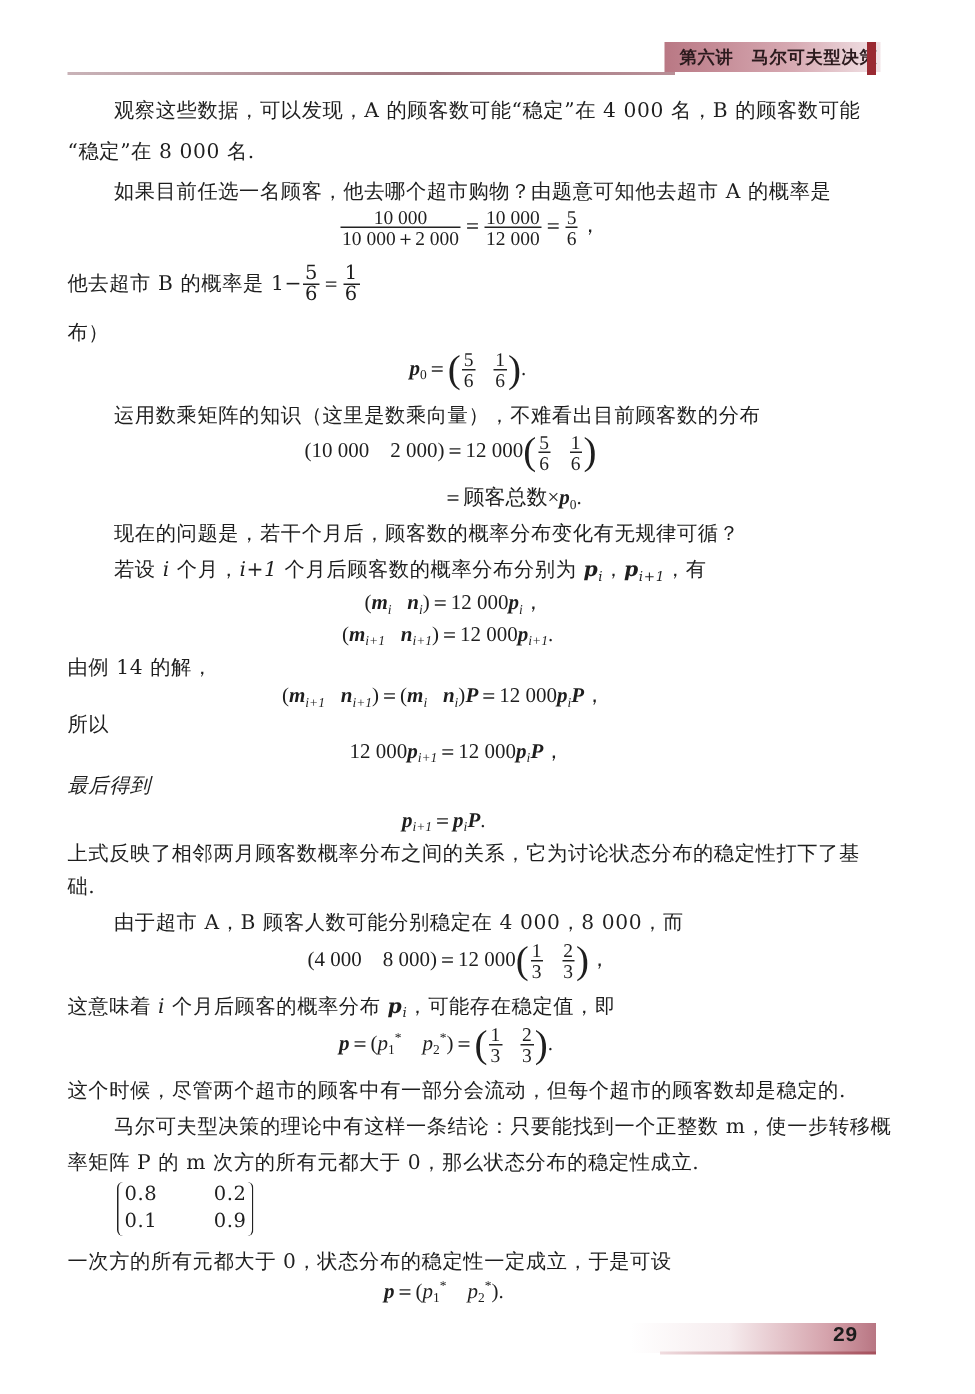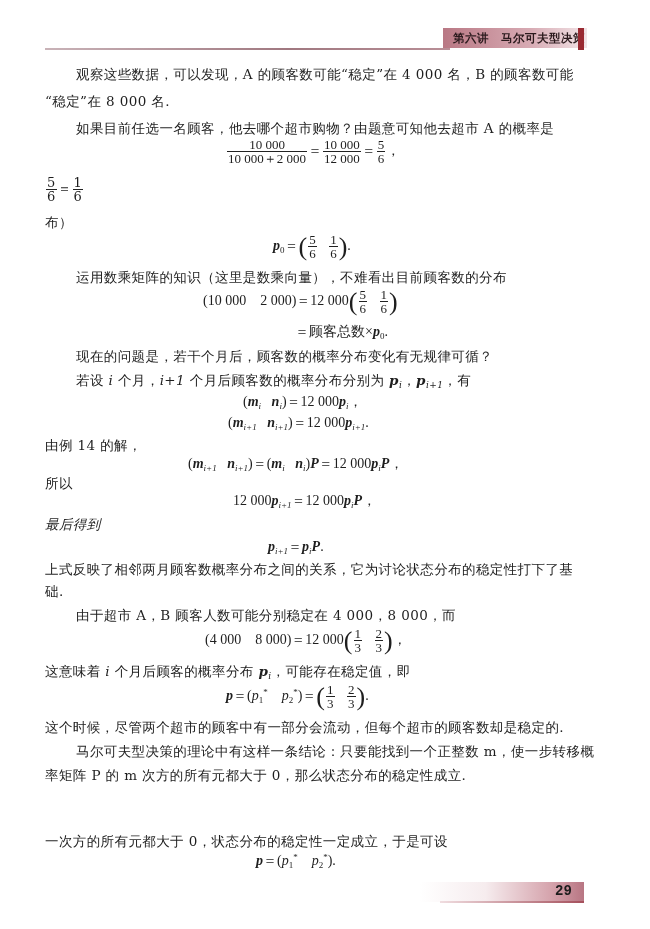--- a/index.html
+++ b/index.html
@@ -49,21 +49,21 @@
 
 <div class="abs txt" style="left:76px;top:65px;">观察这些数据，可以发现，A 的顾客数可能“稳定”在 4 000 名，B 的顾客数可能</div>
 <div class="abs txt" style="left:45px;top:92px;">“稳定”在 8 000 名.</div>
 <div class="abs txt" style="left:76px;top:119px;">如果目前任选一名顾客，他去哪个超市购物？由题意可知他去超市 A 的概率是</div>
 
 <div class="abs math" style="left:226px;top:138px;">
   <span class="frac"><span class="num">10 000</span><span>10 000＋2 000</span></span><span>＝</span><span class="frac"><span class="num">10 000</span><span>12 000</span></span><span>＝</span><span class="frac"><span class="num">5</span><span>6</span></span><span>，</span>
 </div>
 
 <div class="abs txt" style="left:45px;top:176px;">
-  <span class="frac"><span class="num">5</span><span>6</span></span><span>＝</span><span class="frac"><span class="num">1</span><span>6</span></span>
+  <span>他去超市 B 的概率是 1−</span><span class="frac"><span class="num">5</span><span>6</span></span><span>＝</span><span class="frac"><span class="num">1</span><span>6</span></span>
 </div>
 <div class="abs txt" style="left:45px;top:213px;">布）</div>
 
 <div class="abs math" style="left:273px;top:233px;">
   <span class="bi">p</span><span class="sub">0</span><span>＝</span><span class="big-paren">(</span><span class="frac"><span class="num">5</span><span>6</span></span>&nbsp;&nbsp;&nbsp;<span class="frac"><span class="num">1</span><span>6</span></span><span class="big-paren">)</span><span>.</span>
 </div>
 
 <div class="abs txt" style="left:76px;top:268px;">运用数乘矩阵的知识（这里是数乘向量），不难看出目前顾客数的分布</div>
 
 <div class="abs math" style="left:203px;top:288px;">
@@ -118,21 +118,24 @@
 
 <div class="abs math" style="left:226px;top:683px;">
   <span class="bi">p</span><span>＝</span>(<span class="it">p</span><span class="sub">1</span><span class="sup">*</span>&nbsp;&nbsp;&nbsp;&nbsp;<span class="it">p</span><span class="sub">2</span><span class="sup">*</span>)<span>＝</span><span class="big-paren">(</span><span class="frac"><span class="num">1</span><span>3</span></span>&nbsp;&nbsp;&nbsp;<span class="frac"><span class="num">2</span><span>3</span></span><span class="big-paren">)</span><span>.</span>
 </div>
 
 <div class="abs txt" style="left:45px;top:718px;">这个时候，尽管两个超市的顾客中有一部分会流动，但每个超市的顾客数却是稳定的.</div>
 <div class="abs txt" style="left:76px;top:742px;">马尔可夫型决策的理论中有这样一条结论：只要能找到一个正整数 m，使一步转移概</div>
 <div class="abs txt" style="left:45px;top:766px;">率矩阵 P 的 m 次方的所有元都大于 0，那么状态分布的稳定性成立.</div>
 
 <div class="abs txt" style="left:76px;top:782px;line-height:46px;">
-  
+  <span class="matrix">
+    <span class="row" style="display:block;"><span>0.8</span>&nbsp;&nbsp;&nbsp;<span>0.2</span></span>
+    <span class="row" style="display:block;"><span>0.1</span>&nbsp;&nbsp;&nbsp;<span>0.9</span></span>
+  </span>
 </div>
 
 <div class="abs txt" style="left:45px;top:832px;">一次方的所有元都大于 0，状态分布的稳定性一定成立，于是可设</div>
 
 <div class="abs math" style="left:256px;top:852px;text-align:right;">
   <span class="bi">p</span><span>＝</span>(<span class="it">p</span><span class="sub">1</span><span class="sup">*</span>&nbsp;&nbsp;&nbsp;&nbsp;<span class="it">p</span><span class="sub">2</span><span class="sup">*</span>)<span>.</span>
 </div>
 
 <div class="abs ftr-box"></div>
 <div class="abs ftr-line"></div>

